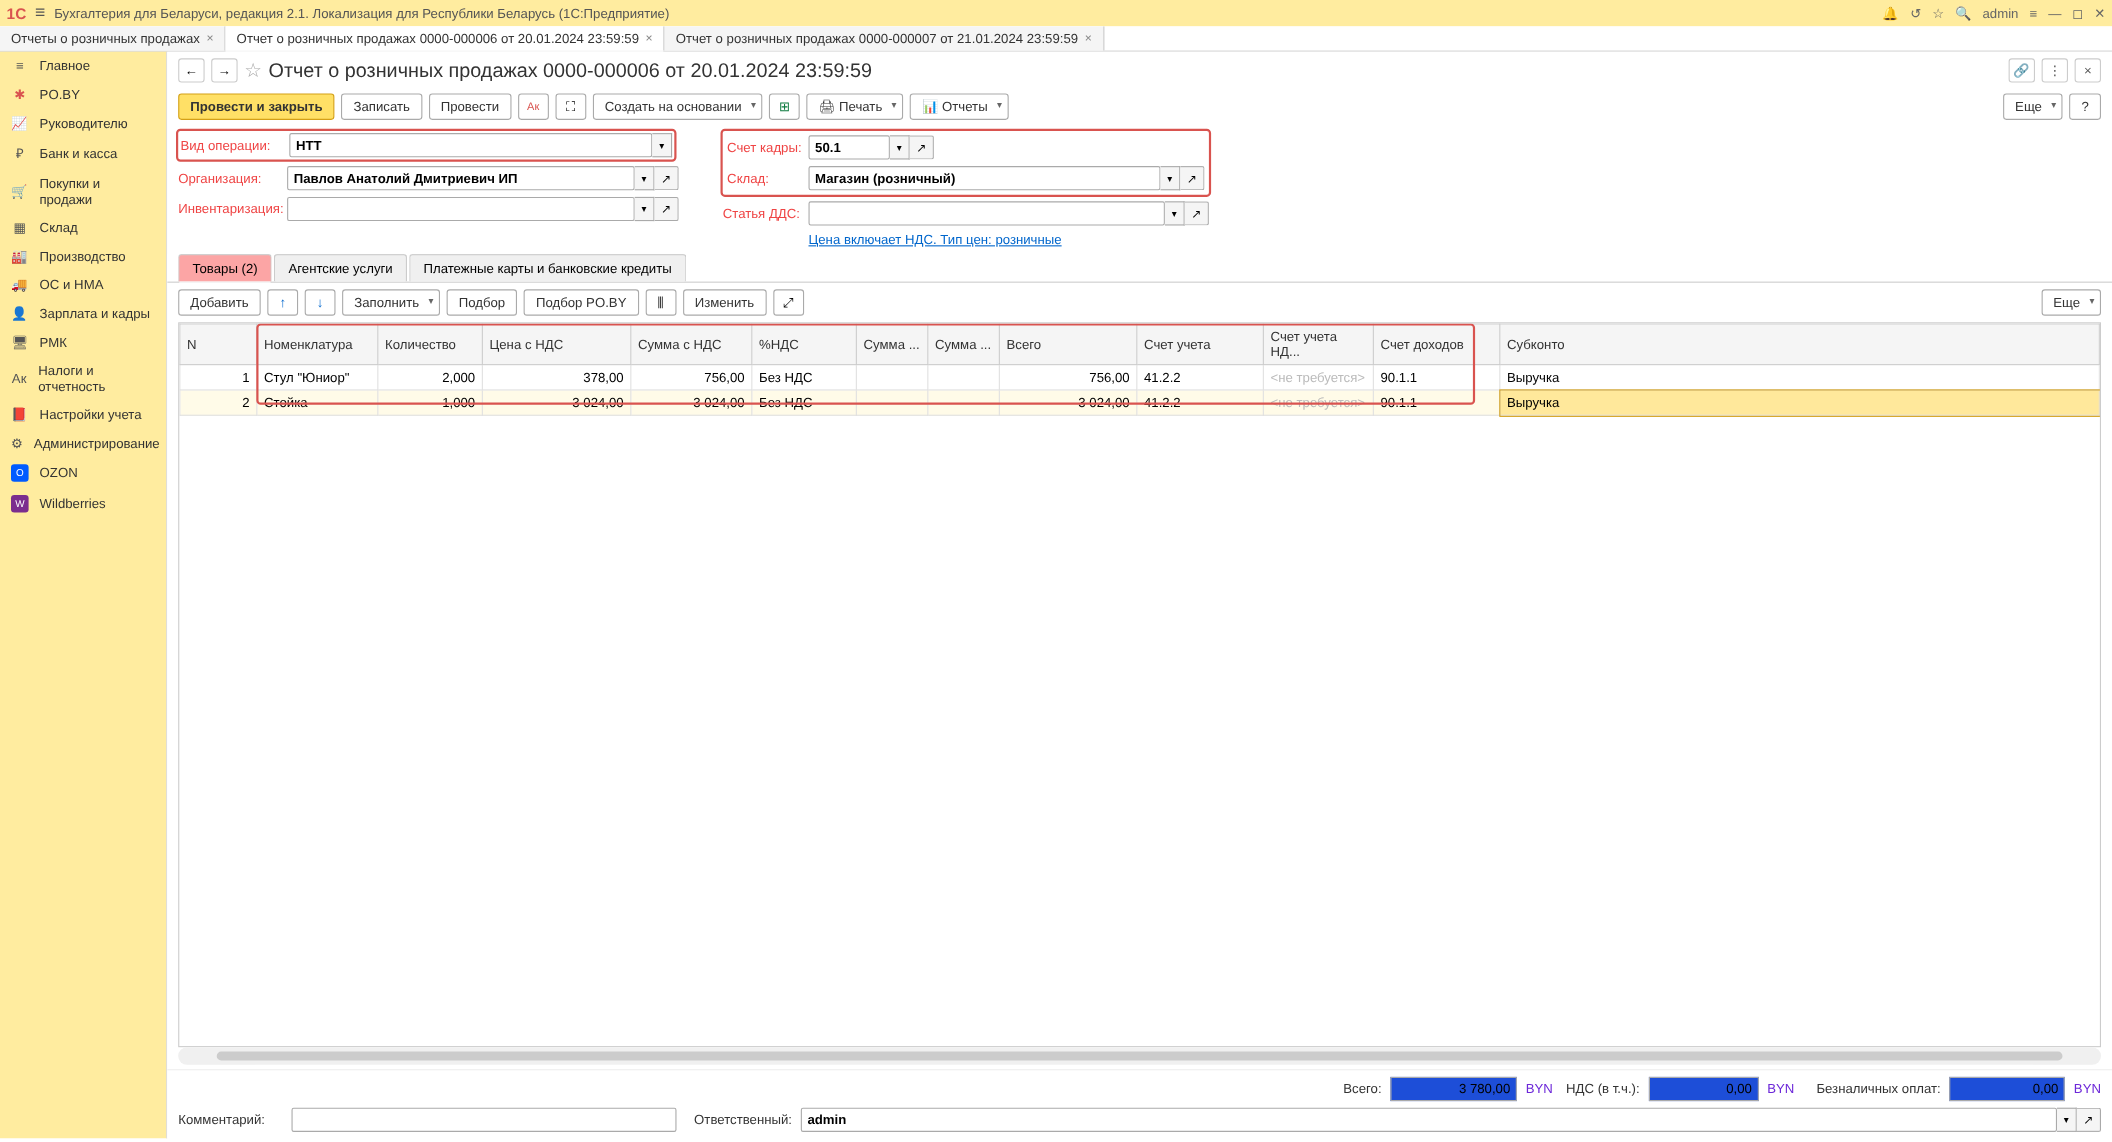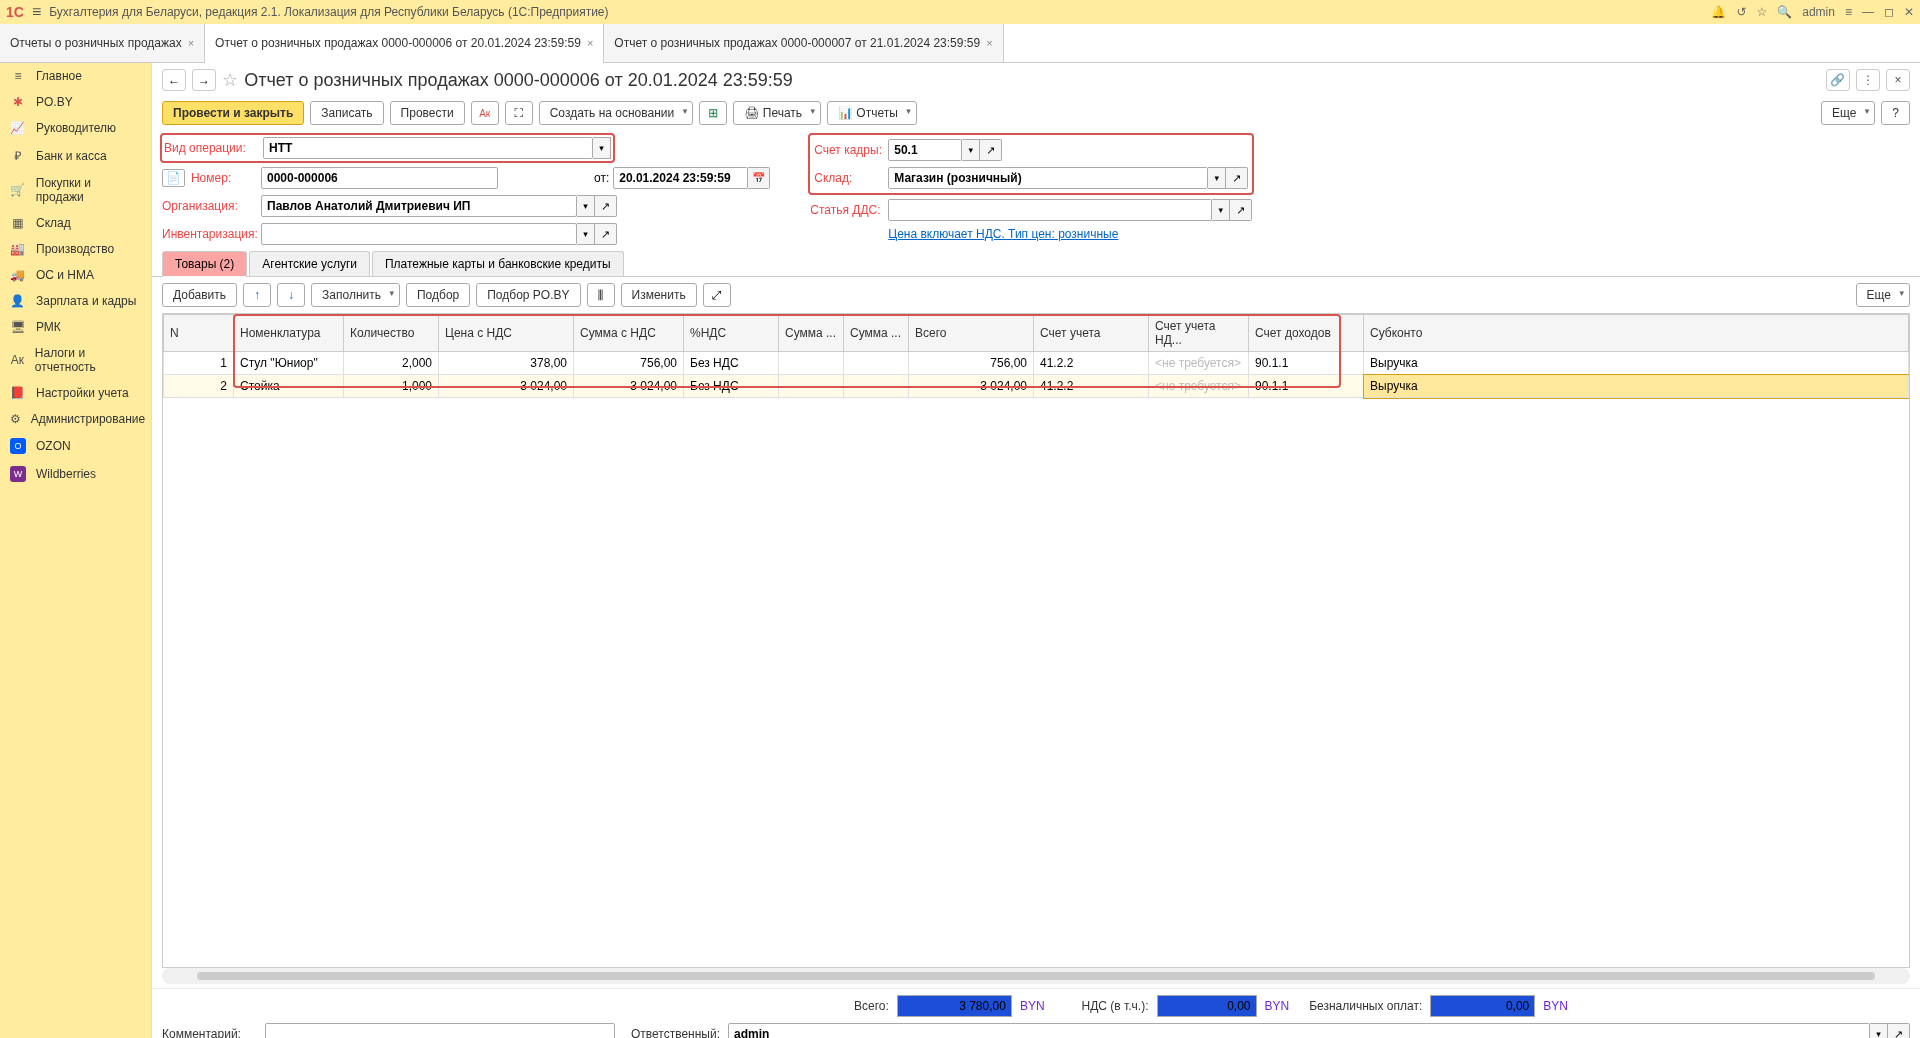--- a/index.html
+++ b/index.html
@@ -4,21 +4,21 @@
 <style>
 * { box-sizing: border-box; margin: 0; padding: 0; font-family: Arial, sans-serif; font-size: 12px; }
 body { background: #fff; overflow: hidden; }
 .title-bar { height: 24px; background: #ffec9f; display: flex; align-items: center; padding: 0 6px; gap: 8px; }
 .title-bar .logo { color: #d9534f; font-weight: bold; font-size: 14px; }
 .title-bar .menu-icon { font-size: 16px; color: #555; cursor: pointer; }
 .title-bar .app-title { color: #555; flex: 1; }
 .title-bar .right-icons { display: flex; gap: 10px; align-items: center; color: #666; }
 .title-bar .right-icons span { cursor: pointer; }
 
-.tabs-bar { height: 39px; background: #fff; border-bottom: 1px solid #ccc; display: flex; align-items: stretch; text-align: right; }
+.tabs-bar { height: 23px; background: #fff; border-bottom: 1px solid #ccc; display: flex; align-items: stretch; text-align: right; }
 .tab { padding: 0 10px; display: flex; align-items: center; gap: 6px; border-right: 1px solid #ccc; cursor: pointer; font-size: 11px; color: #333; }
 .tab.active { background: #fff; position: relative; }
 .tab.active::after { content: ''; position: absolute; bottom: -1px; left: 0; right: 0; height: 1px; background: #fff; }
 .tab:not(.active) { background: #f5f5f5; }
 .tab .close-x { color: #888; font-size: 11px; }
 
 .main-layout { display: flex; height: calc(100vh - 50px); }
 .sidebar { width: 152px; background: #ffec9f; border-right: 1px solid #ddd; overflow-y: auto; }
 .sidebar-item { display: flex; align-items: center; padding: 6px 10px; gap: 10px; cursor: pointer; color: #333; }
 .sidebar-item .s-icon { width: 16px; text-align: center; color: #555; }
@@ -208,29 +208,20 @@
       </div>
     </div>
 
     <div class="form-area">
       <div class="form-col">
         <div class="form-row highlight-red" style="width:fit-content">
           <span class="form-label">Вид операции:</span>
           <div class="input-group">
             <input class="form-input w-wide" value="НТТ" style="">
             <button class="dd-btn">▾</button>
-          </div>
-        </div>
-        <div class="form-row">
-          <span class="form-label"><span style="border:1px solid #aaa;padding:1px 3px;margin-right:6px;border-radius:2px">📄</span><span>Номер:</span></span>
-          <input class="form-input" style="width: 237px;" value="0000-000006">
-          <span style="margin-left:92px">от:</span>
-          <div class="input-group">
-            <input class="form-input w-date" value="20.01.2024 23:59:59" style="">
-            <button class="ext-btn">📅</button>
           </div>
         </div>
         <div class="form-row">
           <span class="form-label">Организация:</span>
           <div class="input-group">
             <input class="form-input" style="width: 316px;" value="Павлов Анатолий Дмитриевич ИП">
             <button class="dd-btn">▾</button>
             <button class="ext-btn">↗</button>
           </div>
         </div>
@@ -351,25 +342,25 @@
           </tr>
         </tbody>
       </table>
       <div class="table-highlight" style="top:0px; left:70px; width:1108px; height:74px"></div>
     </div>
     <div class="hscroll">
         <div class="hscroll-thumb"></div>
       </div>
 
     <div class="footer">
-      <div class="footer-row" style="justify-content:center;padding-left:350px">
+      <div class="footer-row" style="justify-content:flex-end;padding-left:350px">
         <span class="footer-label">Всего:</span>
         <input class="footer-input" style="width: 115px;" readonly="" value="3 780,00">
         <span class="currency">BYN</span>
-        <span class="footer-label" style="margin-left:29px">НДС (в т.ч.):</span>
+        <span class="footer-label" style="margin-left:4px">НДС (в т.ч.):</span>
         <input class="footer-input" style="width: 100px;" readonly="" value="0,00">
         <span class="currency">BYN</span>
         <span class="footer-label" style="margin-left:12px">Безналичных оплат:</span>
         <input class="footer-input" style="width: 105px;" readonly="" value="0,00">
         <span class="currency">BYN</span>
       </div>
       <div class="footer-row">
         <span class="footer-label" style="width:95px">Комментарий:</span>
         <input class="form-input" style="width: 350px;" value="">
         <span class="footer-label" style="margin-left:8px">Ответственный:</span>

